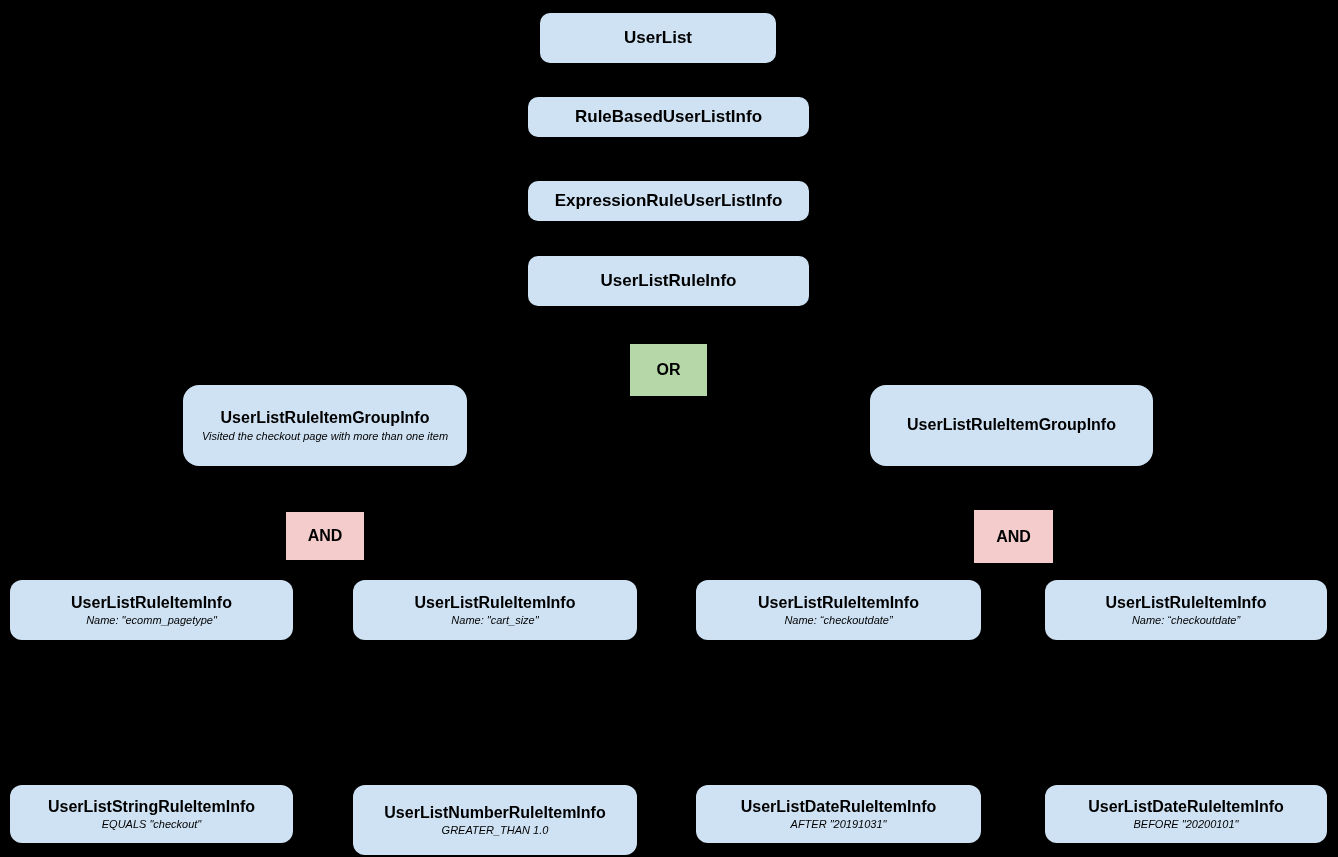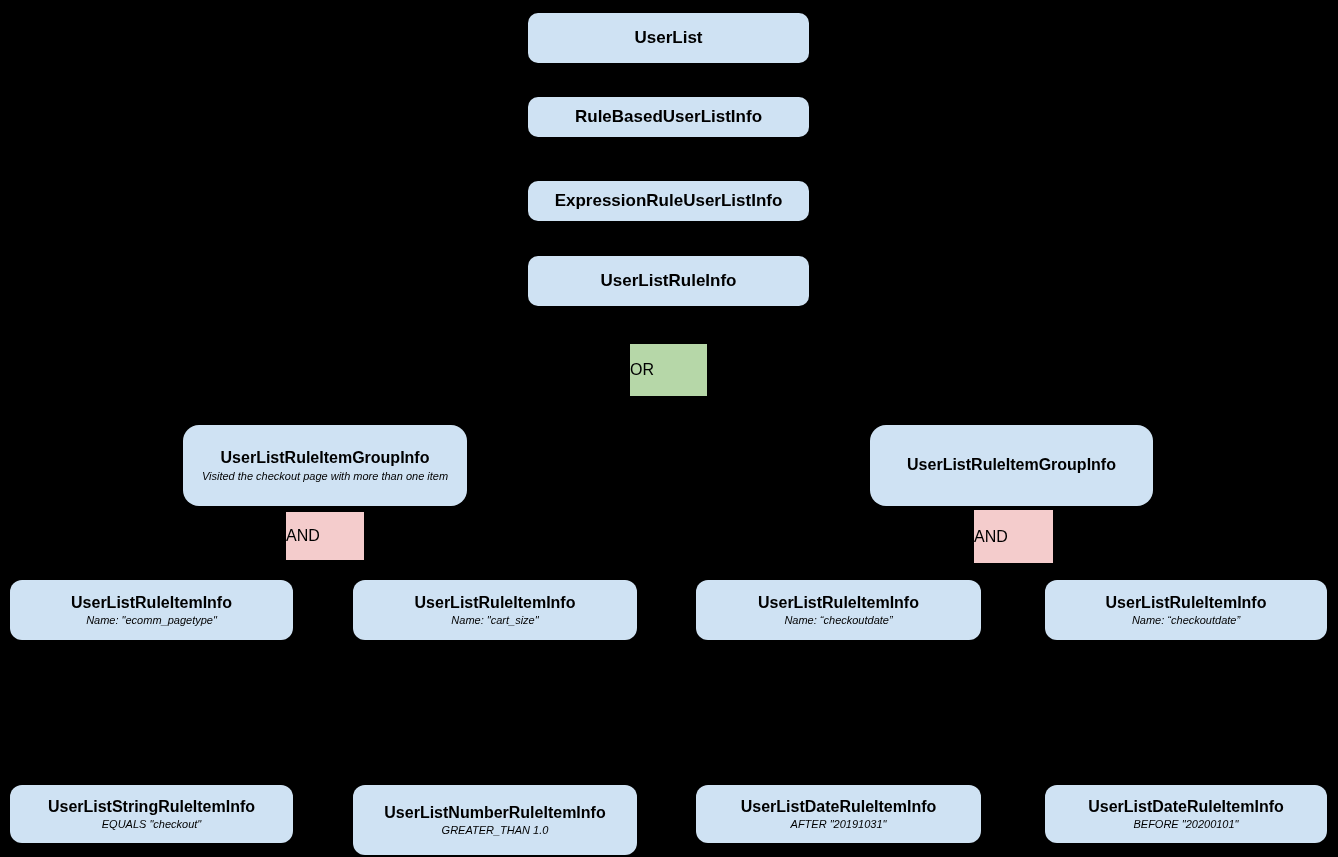--- a/index.html
+++ b/index.html
@@ -6,28 +6,28 @@
   .stage{
     position:relative;width:1338px;height:857px;background:#000;
     font-family:"Liberation Sans",sans-serif;color:#000;overflow:hidden;
   }
   .node{
     position:absolute;background:var(--node_fill,#cfe2f3);
     display:flex;flex-direction:column;align-items:center;justify-content:center;
     text-align:center;z-index:1;padding:4px 10px;box-sizing:border-box;
   }
   .round{border-radius:10px;}
-  .bubble{border-radius:16px;margin-top:40px;}
+  .bubble{border-radius:16px;}
   .leaf{border-radius:12px;}
   .chain-label{font-weight:700;font-size:17px;line-height:1.2;}
   .title{font-weight:700;font-size:16px;line-height:1.28;}
   .sub{font-style:italic;font-size:11px;line-height:1.28;}
   .op{
-    position:absolute;display:flex;align-items:center;
-    font-weight:400;font-size:16px;z-index:1;
+    position:absolute;display:flex;align-items:center;justify-content:center;
+    font-weight:700;font-size:16px;z-index:1;
   }
   .op-or{background:var(--or_fill,#b6d7a8);}
   .op-and{background:var(--and_fill,#f4cccc);}
   svg.wires{position:absolute;left:0;top:0;pointer-events:none;}
   svg.under{z-index:0;}
   svg.over{z-index:3;}
 </style>
 </head>
 <body>
 
@@ -47,21 +47,21 @@
       <line x1="838" y1="545" x2="1186" y2="545"></line>
       <line x1="838" y1="545" x2="838" y2="580"></line>
       <line x1="1186" y1="545" x2="1186" y2="580"></line>
       <line x1="151" y1="640" x2="151" y2="785"></line>
       <line x1="495" y1="640" x2="495" y2="785"></line>
       <line x1="838" y1="640" x2="838" y2="785"></line>
       <line x1="1186" y1="640" x2="1186" y2="785"></line>
     </g>
   </svg>
 
-  <div class="node round" style="left:528px;top:13px;width:281px;height:50px">
+  <div class="node round" style="left:540px;top:13px;width:236px;height:50px">
     <div class="chain-label">UserList</div>
   </div>
 
   <div class="node round" style="left:528px;top:97px;width:281px;height:40px">
     <div class="chain-label">RuleBasedUserListInfo</div>
   </div>
 
   <div class="node round" style="left:528px;top:181px;width:281px;height:40px">
     <div class="chain-label">ExpressionRuleUserListInfo</div>
   </div>

